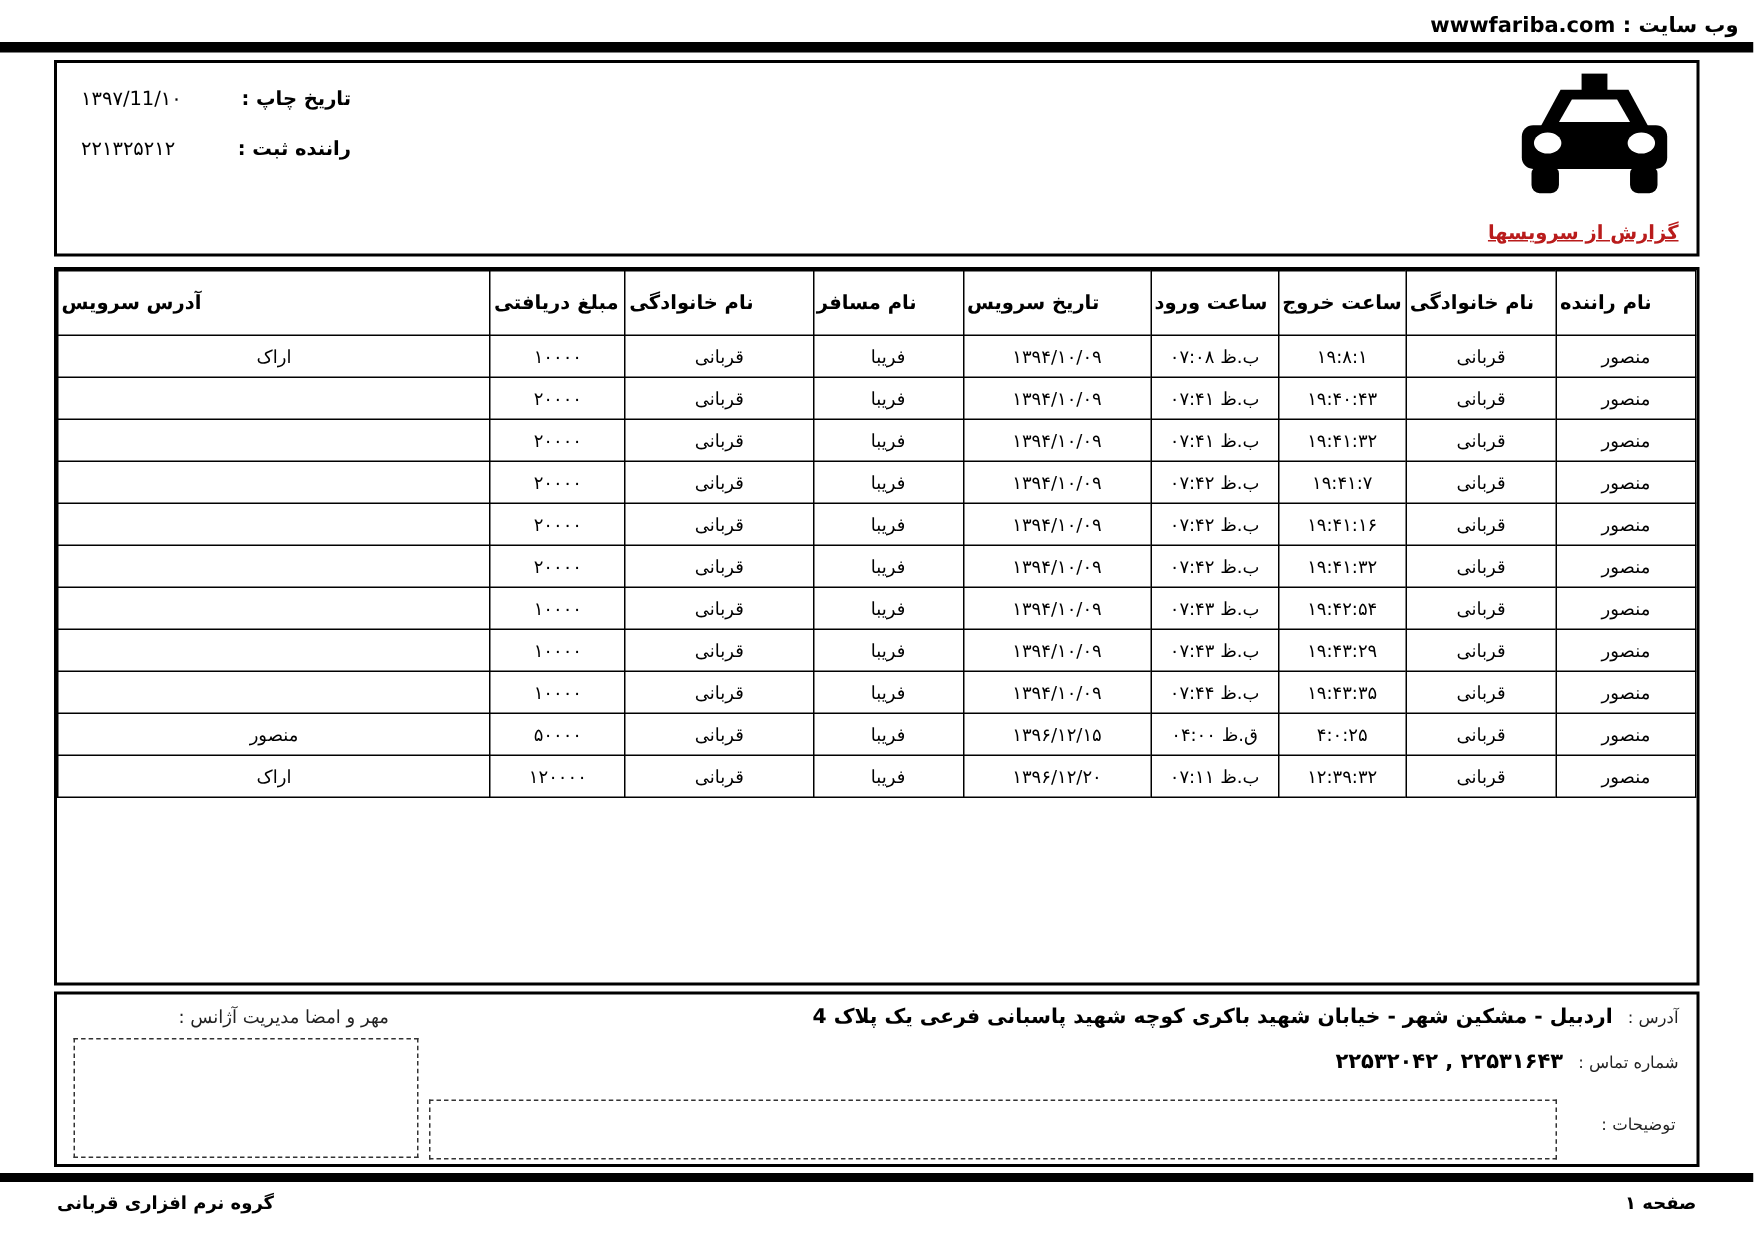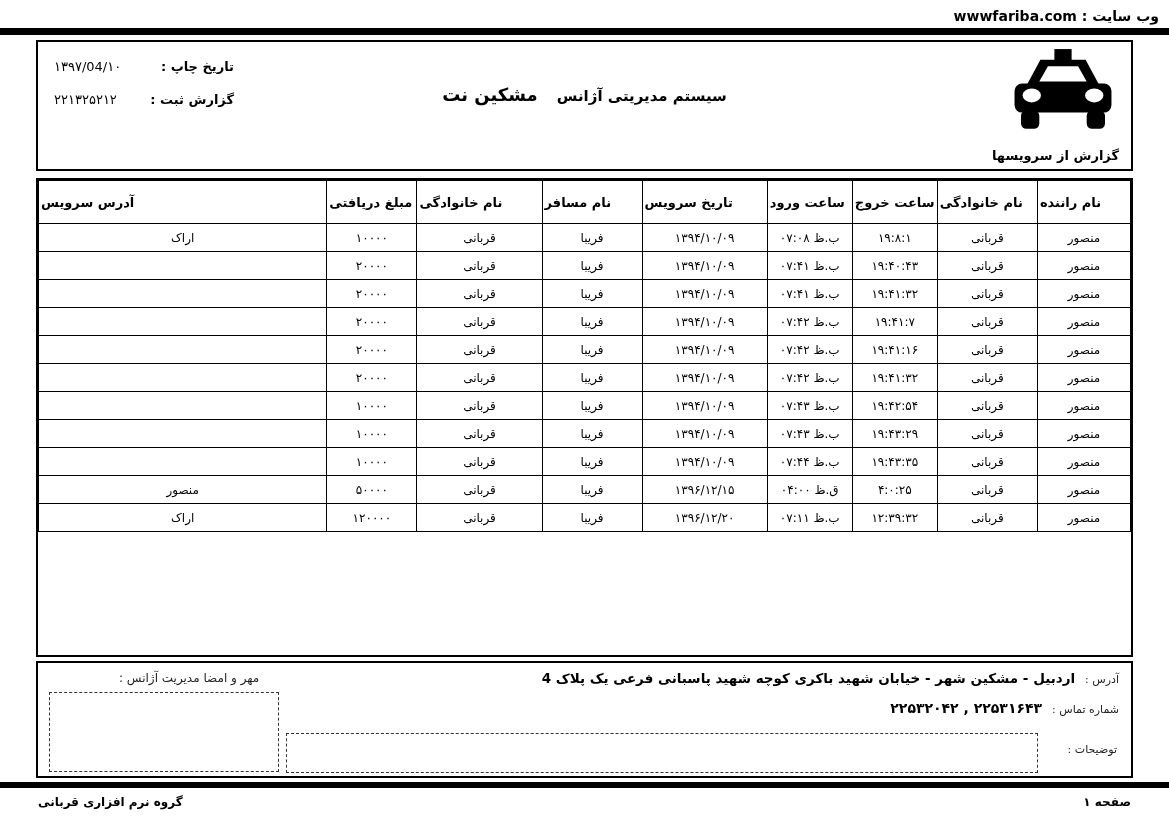--- a/index.html
+++ b/index.html
@@ -20,21 +20,21 @@
   .meta-line.l2 { top:50px; }
   .meta-label { font-weight:bold; white-space:nowrap; }
   .meta-value { font-weight:normal; }
   .center-col { position:absolute; left:0; right:0; text-align:center; direction:rtl; }
   .bismillah { top:12px; font-size:14px; font-weight:bold; }
   .sys-line { top:42px; }
   .sys-title { font-size:15px; font-weight:bold; }
   .agency { font-size:18px; font-weight:bold; margin-right:14px; }
   .taxi-wrap { position:absolute; top:6px; right:14px; width:108px; height:84px; }
   .report-link { position:absolute; bottom:6px; right:12px; font-size:13px; font-weight:bold;
-    direction:rtl; color:#000000; cursor:pointer; }
+    text-decoration:underline; direction:rtl; color:#b91c1c; cursor:pointer; }
 
   
   .table-box { margin:7px 36px 0 36px; height:479px; border:2px solid #000; overflow:hidden; }
   table.svc { width:100%; border-collapse:collapse; direction:rtl; table-layout:fixed; }
   table.svc th { height:43px; font-size:13px; font-weight:bold; border:1px solid #000;
     text-align:left; vertical-align:middle; padding:2px; }
   table.svc td { height:28px; font-size:12px; border:1px solid #000; text-align:center;
     vertical-align:middle; padding:1px 4px; white-space:nowrap; overflow:hidden; }
 
   
@@ -60,31 +60,27 @@
 <body>
 
 <div class="topbar">
   <span class="site">وب سایت : wwwfariba.com</span>
 </div>
 <div class="hbar"></div>
 
 <div class="header-box">
   <div class="meta-line l1">
     <span class="meta-label">تاریخ  چاپ :</span>
-    <span class="meta-value">۱۳۹۷/04/۱۰</span>
+    <span class="meta-value">۱۳۹۷/11/۱۰</span>
   </div>
   <div class="meta-line l2">
-    <span class="meta-label">گزارش ثبت :</span>
+    <span class="meta-label">راننده ثبت :</span>
     <span class="meta-value">۲۲۱۳۲۵۲۱۲</span>
   </div>
 
-  <div class="center-col sys-line">
-    <span class="sys-title">سیستم مدیریتی آژانس</span>
-    <span class="agency">مشکین نت</span>
-  </div>
 
   <div class="taxi-wrap">
     <svg width="108" height="84" viewBox="0 0 100 78" xmlns="http://www.w3.org/2000/svg">
       <rect x="42" y="1" width="16" height="12" fill="#000"></rect>
       <path d="M29 11 h42 l13 24 h-68 z" fill="#000"></path>
       <path d="M36 17 h28 l8 14 h-44 z" fill="#fff"></path>
       <rect x="5" y="33" width="90" height="27" rx="7" fill="#000"></rect>
       <ellipse cx="21" cy="44" rx="8.5" ry="6.5" fill="#fff"></ellipse>
       <ellipse cx="79" cy="44" rx="8.5" ry="6.5" fill="#fff"></ellipse>
       <rect x="11" y="58" width="17" height="17" rx="5" fill="#000"></rect>

